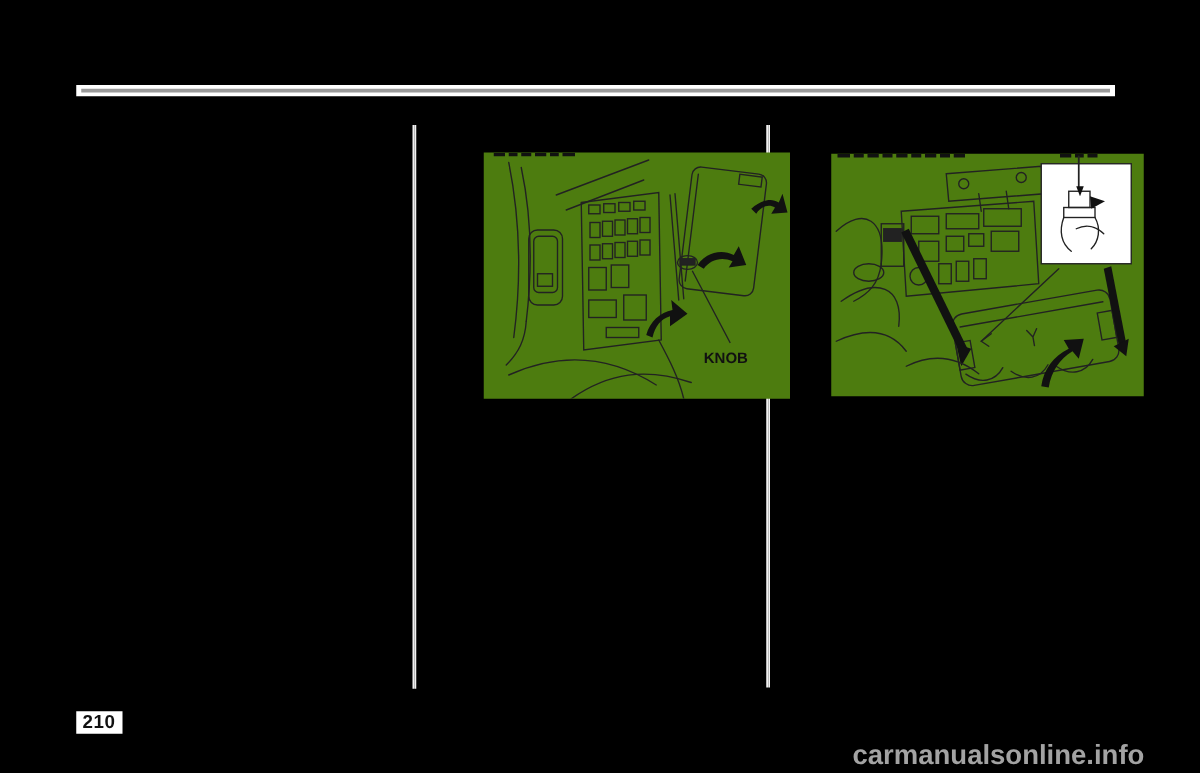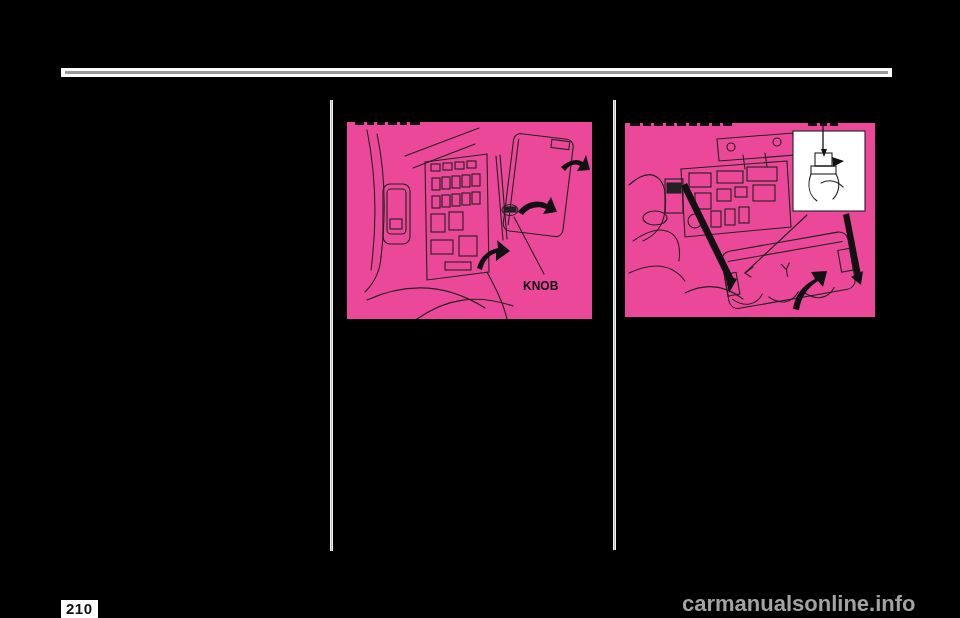--- a/index.html
+++ b/index.html
@@ -9,27 +9,27 @@
   }
   .abs{position:absolute;}
   
   .rule-top{left:61px;top:68px;width:831px;height:9px;background:#fff;}
   .rule-top .rule-line{margin:3px 4px 0 4px;height:3px;background:#9a9a9a;}
   
   .divider{width:3px;background:linear-gradient(to right,#f2f2f2 0 1px,#b9b9b9 1px 2px,#f2f2f2 2px 3px);}
   .divider-left{left:330px;top:100px;height:451px;}
   .divider-right{left:613px;top:100px;height:450px;}
   
-  .figure{background:#ec4899;overflow:hidden;}
+  .figure{background:#4d7c0f;overflow:hidden;margin-left:40px;}
   .figure-1{left:347px;top:122px;width:245px;height:197px;}
   .figure-2{left:625px;top:123px;width:250px;height:194px;}
   .figure svg{display:block;width:100%;height:100%;}
   
   .page-number{
-    left:61px;top:600px;background:#fff;color:#111;
+    left:61px;top:569px;background:#fff;color:#111;
     font-weight:bold;font-size:15px;line-height:18px;padding:0 5px;
     letter-spacing:0.5px;
   }
   
   .watermark{
     left:682px;top:591px;color:#a3a3a3;font-size:22px;font-weight:bold;
     letter-spacing:0px;
   }
 </style>
 </head>

